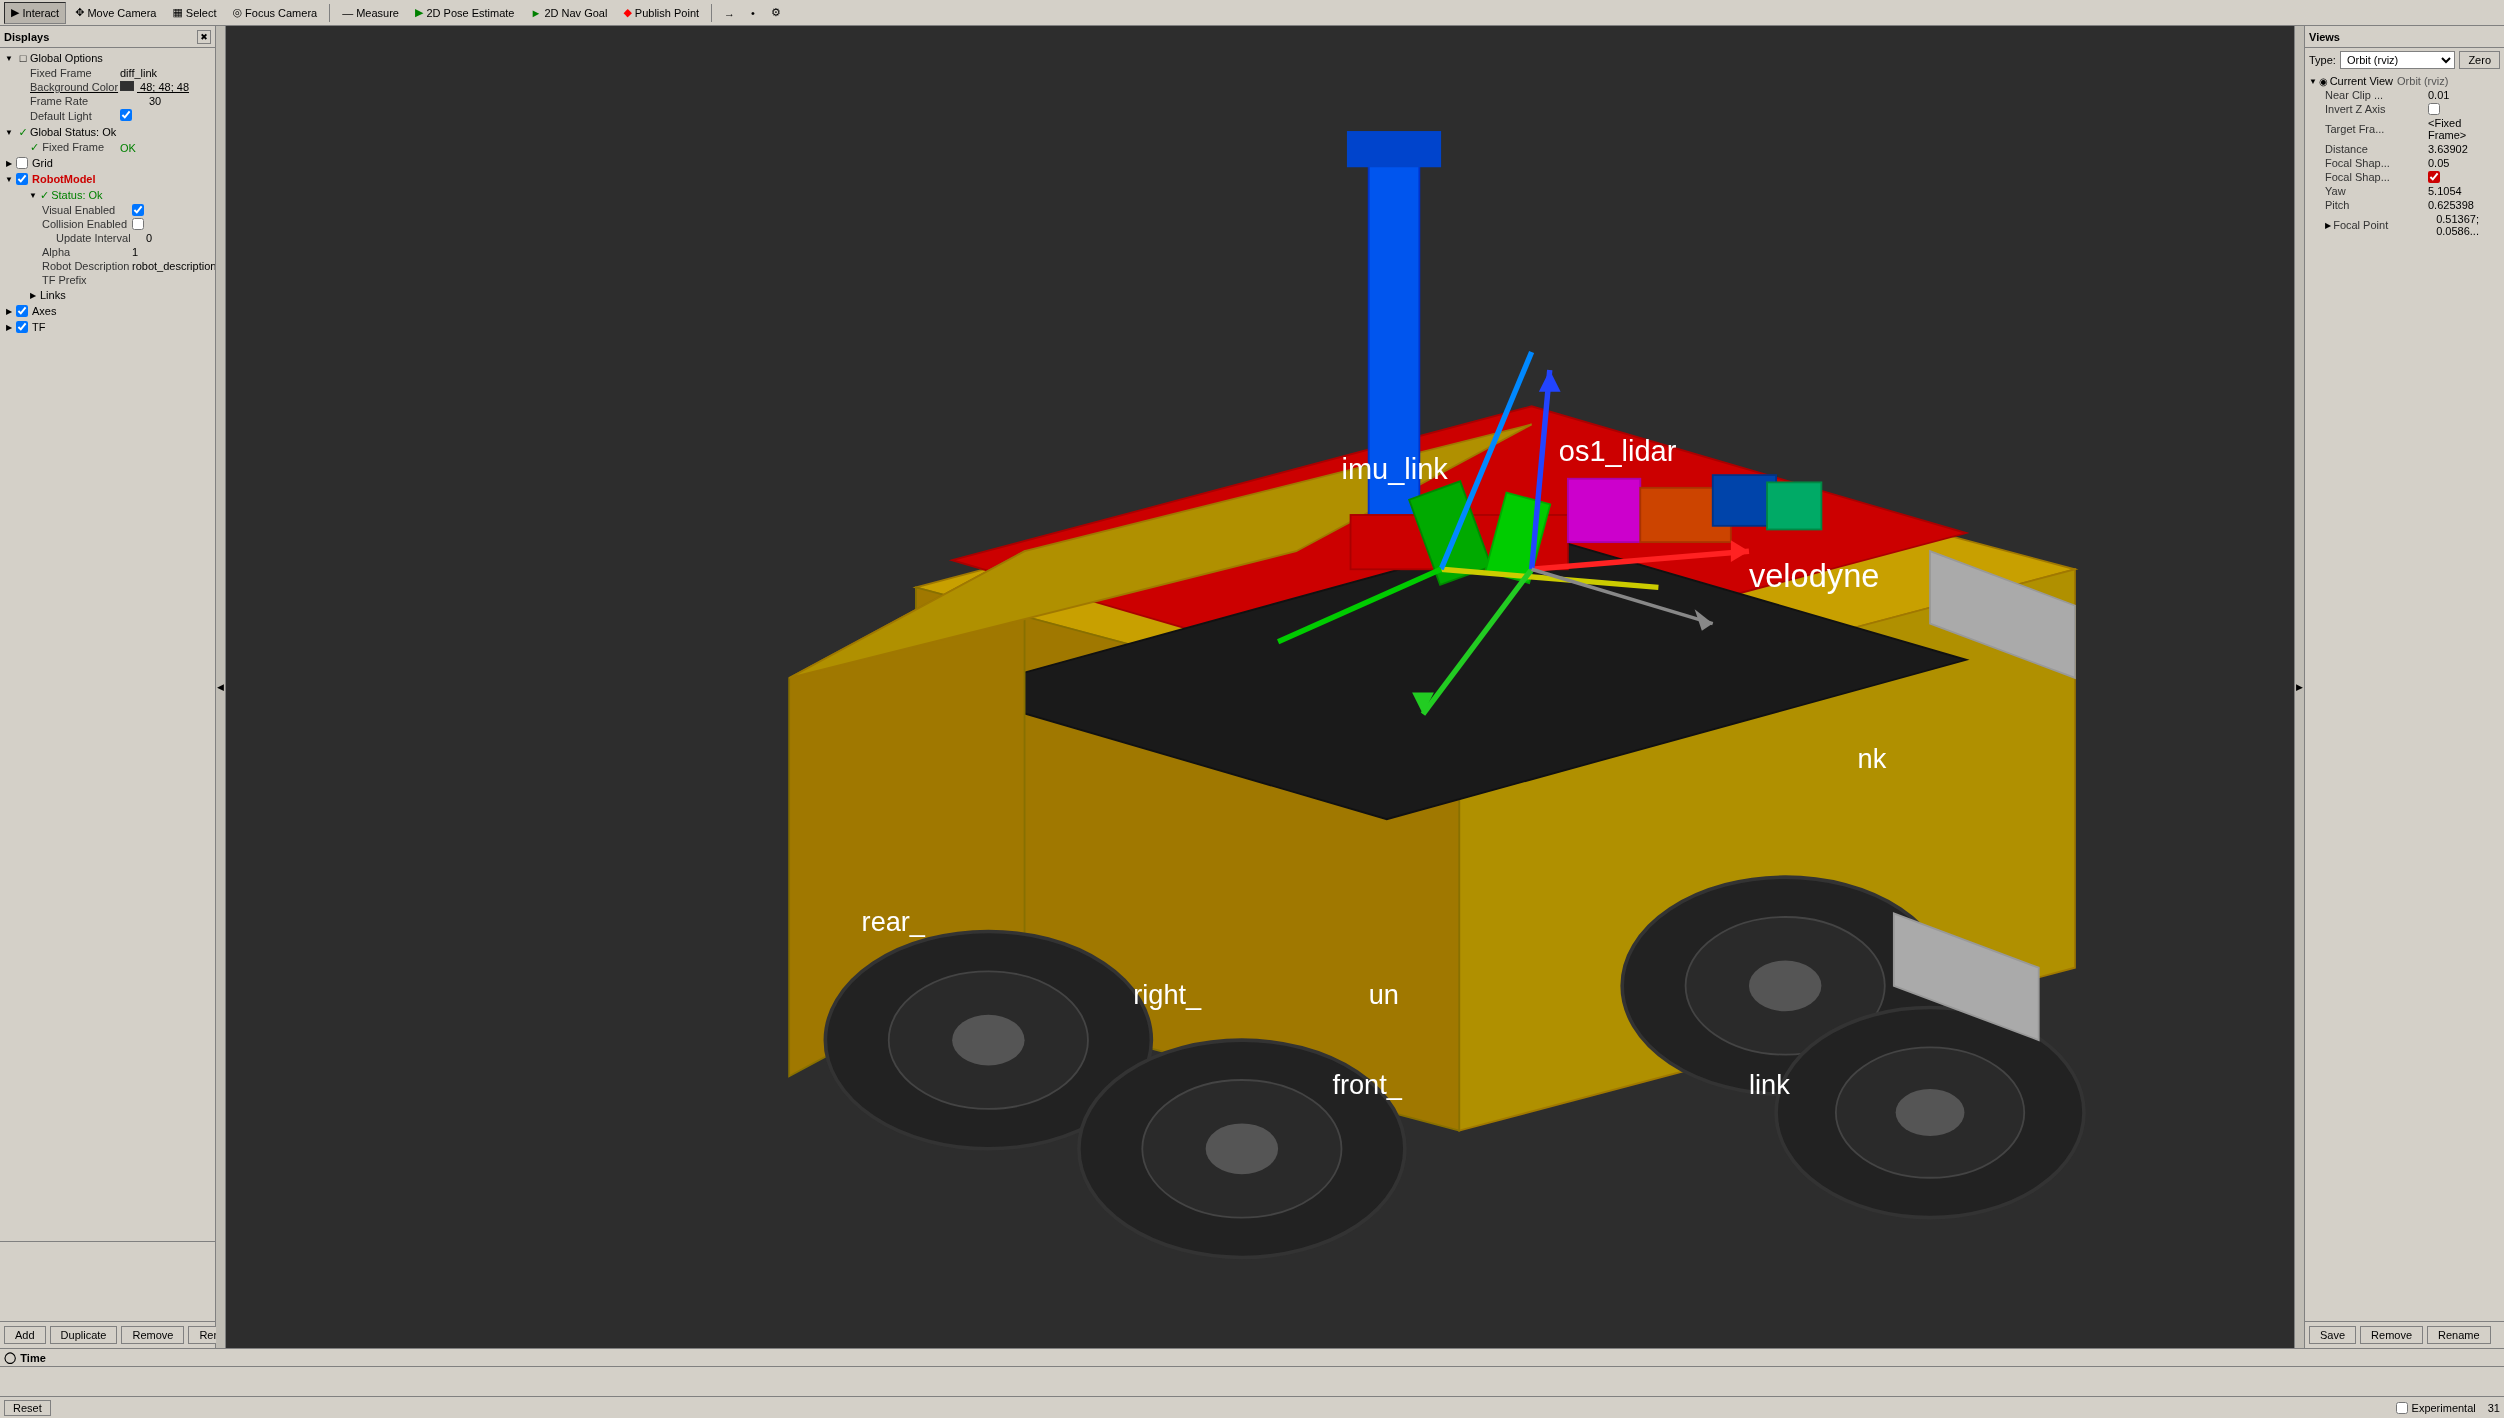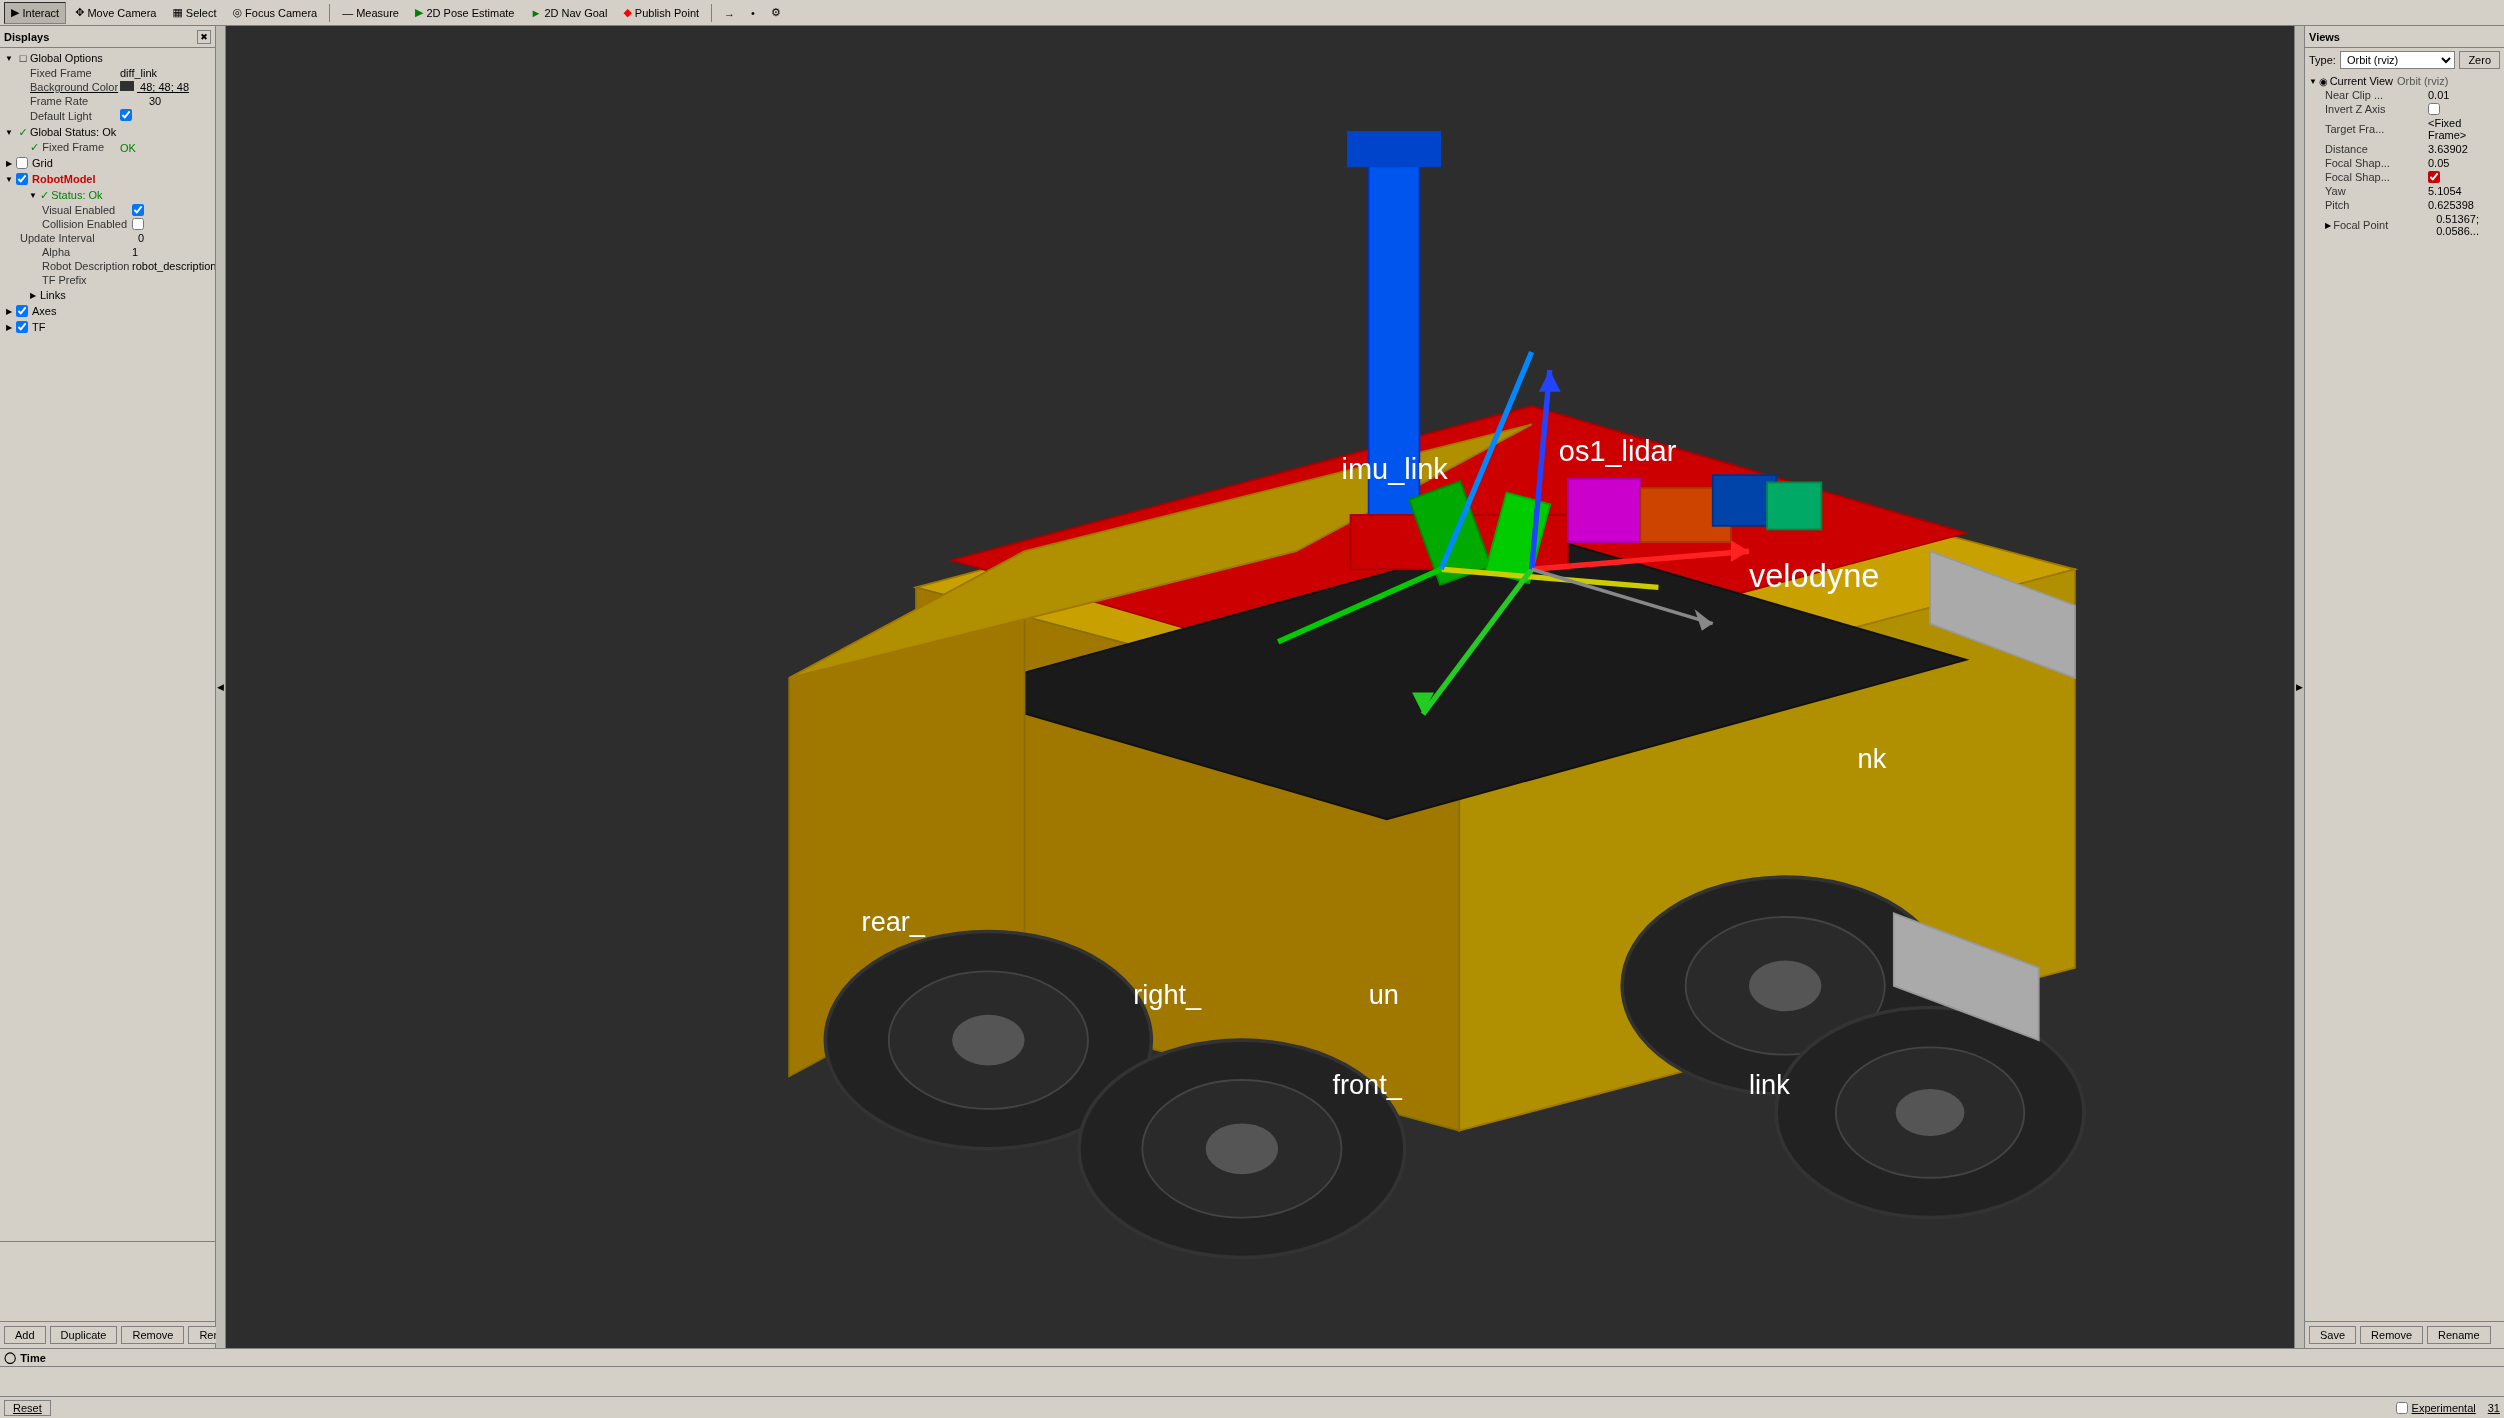--- a/index.html
+++ b/index.html
@@ -281,21 +281,20 @@
       height: 18px;
     }
     #status-bar {
       background: #d4d0c8;
       border-top: 1px solid #808080;
       display: flex;
       align-items: center;
       padding: 1px 4px;
       height: 22px;
       justify-content: space-between;
-      text-decoration: underline;
     }
     .reset-btn {
       padding: 1px 8px;
       background: #d4d0c8;
       border: 1px solid #808080;
       cursor: pointer;
       font-size: 11px;
     }
     .experimental-check { display: flex; align-items: center; gap: 4px; font-size: 11px; }
 
@@ -419,21 +418,21 @@
         <span class="tree-label" style="margin-left:2px;color:green;">Status: Ok</span>
       </div>
       <div class="prop-row" style="padding-left:42px;">
         <span class="prop-name">Visual Enabled</span>
         <input type="checkbox" checked="" style="">
       </div>
       <div class="prop-row" style="padding-left:42px;">
         <span class="prop-name">Collision Enabled</span>
         <input type="checkbox" style="">
       </div>
-      <div class="prop-row" style="padding-left:20px;gap:28px;">
+      <div class="prop-row" style="padding-left:56px;">
         <span class="prop-name">Update Interval</span>
         <span class="prop-value">0</span>
       </div>
       <div class="prop-row" style="padding-left:42px;">
         <span class="prop-name">Alpha</span>
         <span class="prop-value">1</span>
       </div>
       <div class="prop-row" style="padding-left:42px;">
         <span class="prop-name">Robot Description</span>
         <span class="prop-value">robot_description</span>

